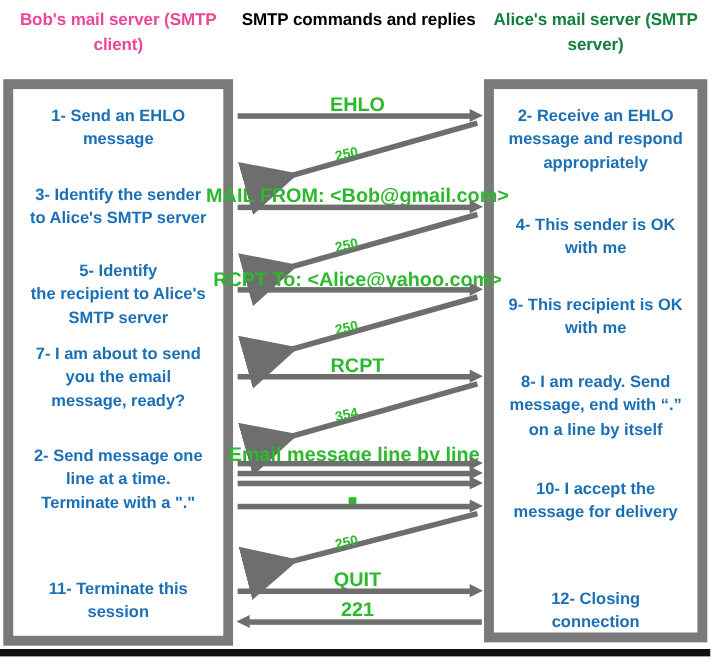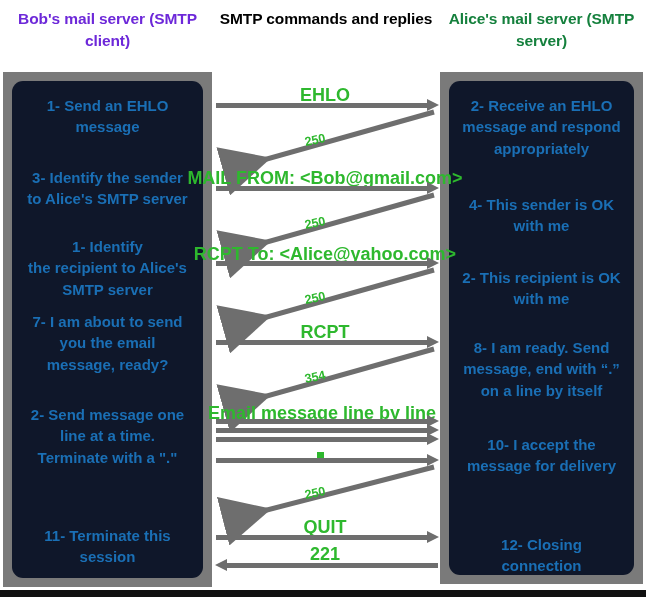--- a/index.html
+++ b/index.html
@@ -21,39 +21,38 @@
   
   .col-header {
     position: absolute;
     top: 8px;
     font-size: 15.5px;
     font-weight: bold;
     text-align: center;
     line-height: 1.45;
     letter-spacing: -0.1px;
   }
-  #hdr-left  { left: 3px;   width: 209px; color: #6d28d9; }
+  #hdr-left  { left: 3px;   width: 209px; color: #ec4899; }
   #hdr-mid   { left: 212px; width: 228px; color: #000000; }
   #hdr-right { left: 440px; width: 203px; color: #15803d; }
 
   
   .panel {
     position: absolute;
     top: 72px;
     background: #7a7a7a;
     padding: 9px;
     box-sizing: border-box;
   }
   .panel-inner {
     position: relative;
     width: 100%;
     height: 100%;
-    background: #0f172a;
+    background: #ffffff;
     box-sizing: border-box;
-    border-radius: 11px;
   }
   #panel-left  { left: 3px;   width: 209px; height: 515px; }
   #panel-right { left: 440px; width: 203px; height: 512px; }
 
   .step {
     position: absolute;
     left: 0;
     width: 100%;
     text-align: center;
     color: #1a6fb5;
@@ -142,42 +141,42 @@
 replies</div>
   <div class="col-header" id="hdr-right">Alice's mail server
 (SMTP server)</div>
 
   <div class="panel" id="panel-left">
     <div class="panel-inner">
       <div class="step" style="top:14px">1- Send an EHLO
 message</div>
       <div class="step" style="top:86px">3- Identify the sender
 to Alice's SMTP server</div>
-      <div class="step" style="top:155px">1- Identify
+      <div class="step" style="top:155px">5- Identify
 the recipient to Alice's
 SMTP server</div>
       <div class="step" style="top:230px">7- I am about to send
 you the email
 message, ready?</div>
       <div class="step" style="top:323px">2- Send message one
 line at a time.
 Terminate with a "."</div>
       <div class="step" style="top:444px">11- Terminate this
 session</div>
     </div>
   </div>
 
   <div class="panel" id="panel-right">
     <div class="panel-inner">
       <div class="step" style="top:14px">2- Receive an EHLO
 message and respond
 appropriately</div>
       <div class="step" style="top:113px">4- This sender is OK
 with me</div>
-      <div class="step" style="top:186px">2- This recipient is OK
+      <div class="step" style="top:186px">9- This recipient is OK
 with me</div>
       <div class="step" style="top:256px">8-  I am ready. Send
 message, end with “.”
 on a line by itself</div>
       <div class="step" style="top:353px">10-  I accept the
 message for delivery</div>
       <div class="step" style="top:453px">12-  Closing
 connection</div>
     </div>
   </div>

